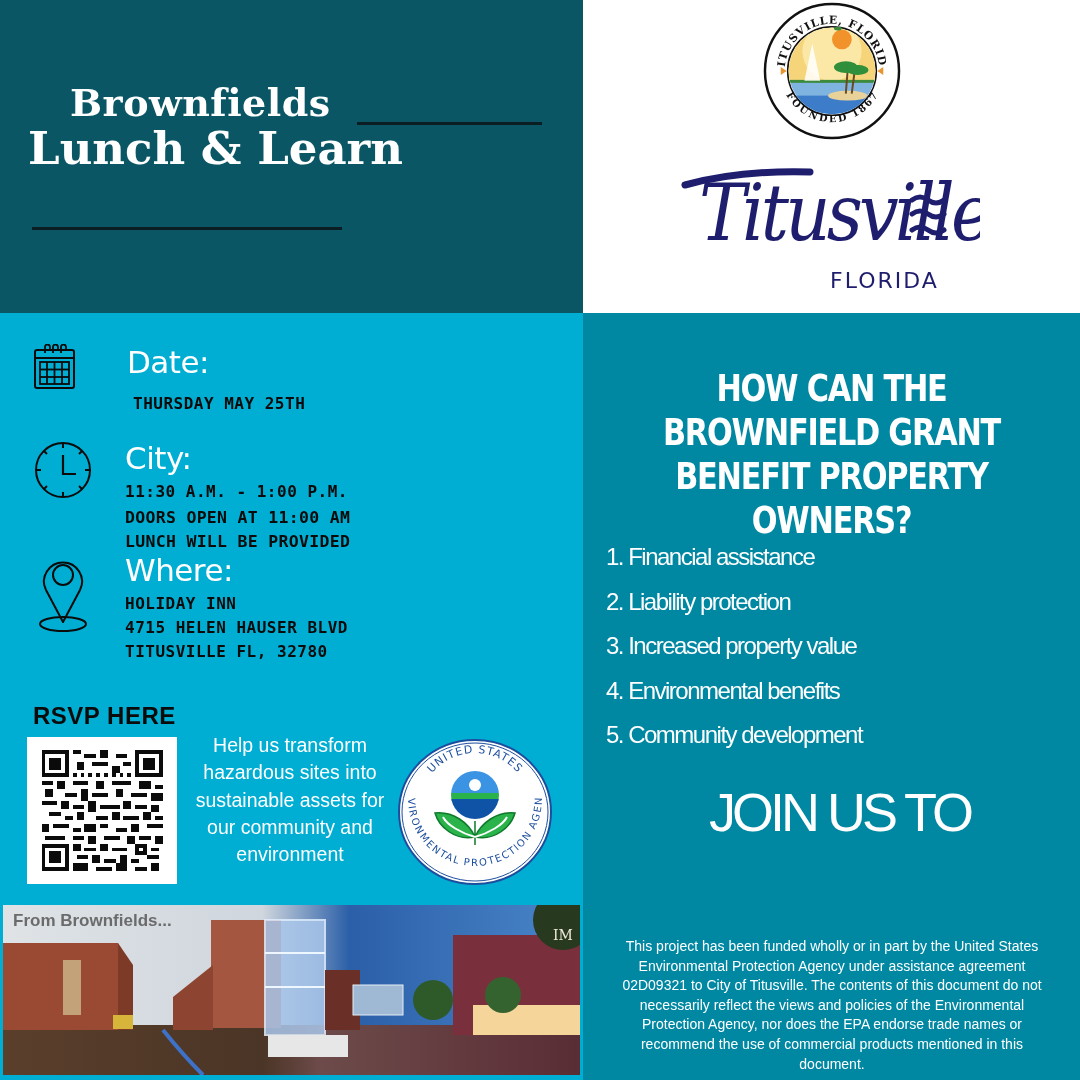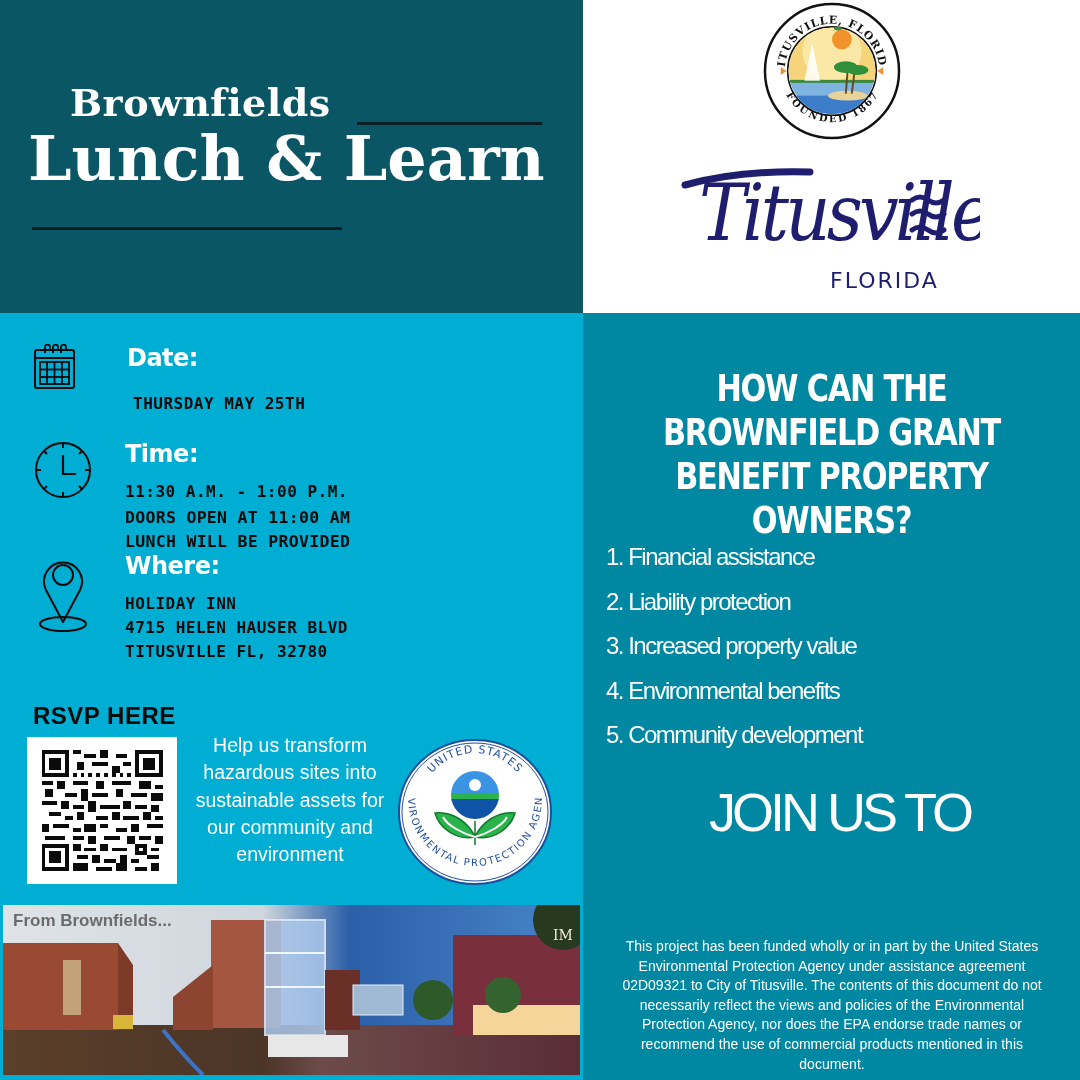--- a/index.html
+++ b/index.html
@@ -8,32 +8,32 @@
 
   .panel { position: absolute; }
   #title-panel { left: 0; top: 0; width: 583px; height: 313px; background: #0b5665; }
   #logo-panel { left: 583px; top: 0; width: 497px; height: 313px; background: #ffffff; }
   #details-panel { left: 0; top: 313px; width: 583px; height: 592px; background: #00aed3; }
   #benefits-panel { left: 583px; top: 313px; width: 497px; height: 767px; background: #0088a3; }
   #photo-panel { left: 0; top: 905px; width: 583px; height: 175px; background: #00aed3; }
 
   
   .title-small { position: absolute; left: 70px; top: 80px; color: #fff; font-family: "DejaVu Serif", serif; font-weight: bold; font-size: 38px; letter-spacing: 0.5px; }
-  .title-big { position: absolute; left: 28px; top: 122px; color: #fff; font-family: "DejaVu Serif", serif; font-weight: bold; font-size: 62px; letter-spacing: 0px; white-space: nowrap; }
+  .title-big { position: absolute; left: 28px; top: 122px; color: #fff; font-family: "DejaVu Serif", serif; font-weight: bold; font-size: 45px; letter-spacing: 0px; white-space: nowrap; }
   .rule { position: absolute; height: 3px; background: #0a1e24; }
   .rule.r1 { left: 357px; top: 122px; width: 185px; }
   .rule.r2 { left: 32px; top: 227px; width: 310px; }
 
   
   .seal { position: absolute; left: 763px; top: 2px; width: 138px; height: 138px; }
   .wordmark { position: absolute; left: 680px; top: 140px; width: 300px; height: 160px; }
 
   
   .icon { position: absolute; }
-  .label-light { position: absolute; color: #fff; font-family: "DejaVu Sans", sans-serif; font-weight: 700; font-size: 24px; letter-spacing: -0.5px; }
+  .label-light { position: absolute; color: #fff; font-family: "DejaVu Sans", sans-serif; font-weight: 400; font-size: 31px; letter-spacing: -0.5px; }
   .info { position: absolute; color: #0b0b0b; font-family: "DejaVu Sans Mono", monospace; font-weight: bold; text-transform: uppercase; white-space: nowrap; }
   .info.lg { font-size: 16px; letter-spacing: 0.5px; }
   .info.sm { font-size: 16.5px; letter-spacing: 0.3px; }
   .rsvp { position: absolute; left: 33px; top: 702px; font-family: "Liberation Sans", sans-serif; font-weight: bold; font-size: 24px; color: #0b0b0b; letter-spacing: 0.5px; }
   .qr-box { position: absolute; left: 27px; top: 737px; width: 150px; height: 147px; background: #fff; }
   .help { position: absolute; left: 190px; top: 732px; width: 200px; text-align: center; color: #fff; font-family: "Liberation Sans", sans-serif; font-size: 19.5px; line-height: 27.3px; }
   .epa { position: absolute; left: 395px; top: 737px; width: 160px; height: 150px; }
 
   
   .photo { position: absolute; left: 3px; top: 905px; width: 577px; height: 203px; overflow: hidden; }
@@ -121,21 +121,21 @@
       <line x1="30" y1="52" x2="30" y2="57"></line>
     <line x1="3" y1="30" x2="8" y2="30"></line>
       <line x1="52" y1="30" x2="57" y2="30"></line>
     <line x1="11" y1="11" x2="14" y2="14"></line>
       <line x1="49" y1="11" x2="46" y2="14"></line>
     <line x1="11" y1="49" x2="14" y2="46"></line>
       <line x1="49" y1="49" x2="46" y2="46"></line>
     <polyline points="30,15 30,34 43,34" fill="none" stroke-width="2.2"></polyline>
   </g>
 </svg>
-<div class="label-light" style="left:125px;top:440px">Time:</div>
+<div class="label-light" style="left:125px;top:440px">City:</div>
 <div class="info lg" style="left:125px;top:482px">11:30 A.M. - 1:00 P.M.</div>
 <div class="info sm" style="left:125px;top:508px">Doors open at 11:00 AM</div>
 <div class="info sm" style="left:125px;top:532px">Lunch will be provided</div>
 
 <svg class="icon" style="left:36px;top:548px;width:54px;height:88px" viewBox="0 0 54 88">
   <path d="M27,74 L10,42 A19,19 0 1 1 44,42 Z" fill="none" stroke="#0b0b0b" stroke-width="2" stroke-linejoin="round"></path>
   <circle cx="27" cy="27" r="10" fill="none" stroke="#0b0b0b" stroke-width="2"></circle>
   <ellipse cx="27" cy="76" rx="23" ry="7" fill="none" stroke="#0b0b0b" stroke-width="2"></ellipse>
 </svg>
 <div class="label-light" style="left:125px;top:552px">Where:</div>

